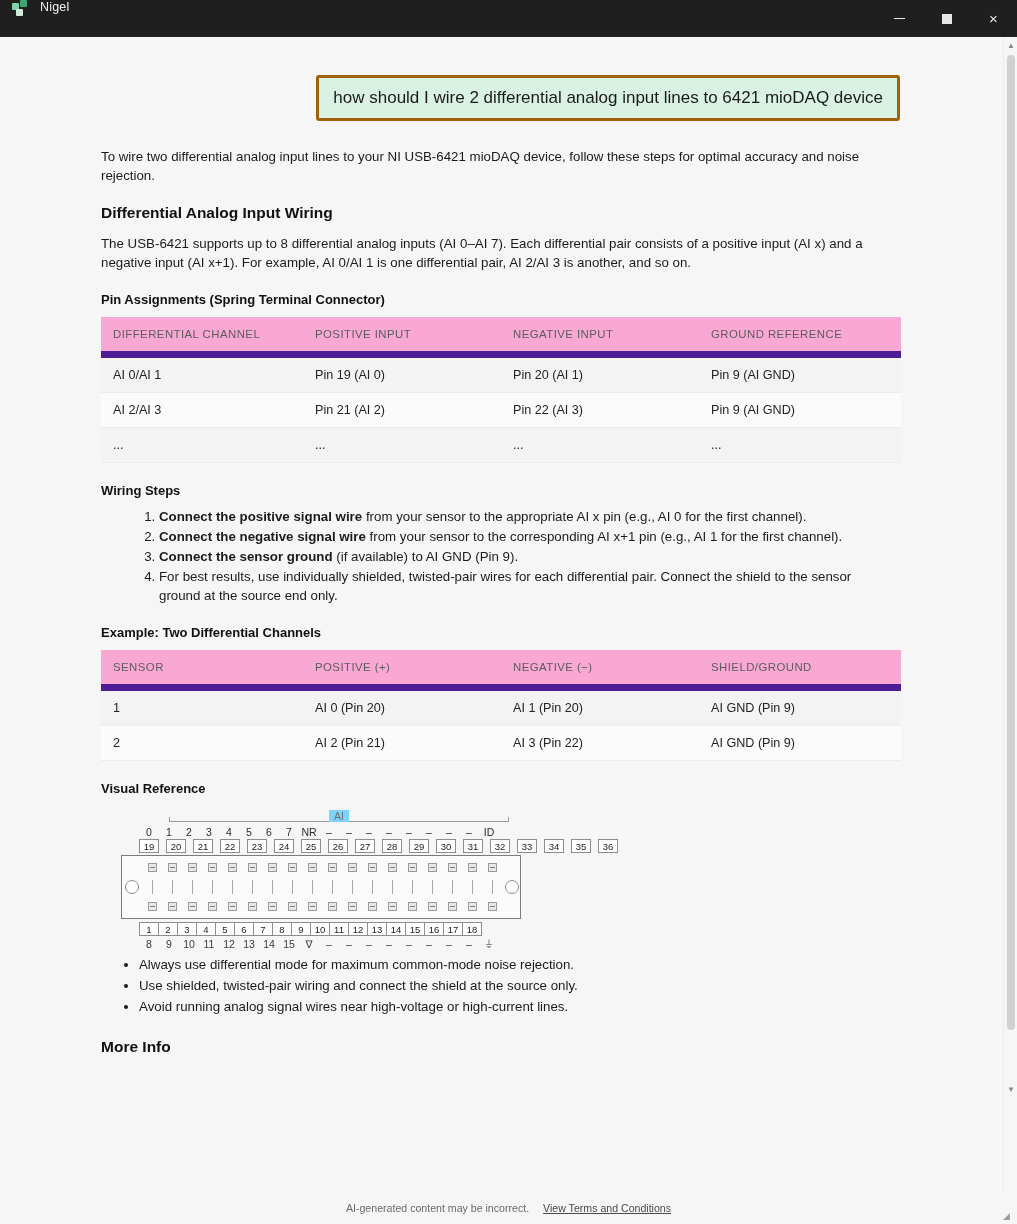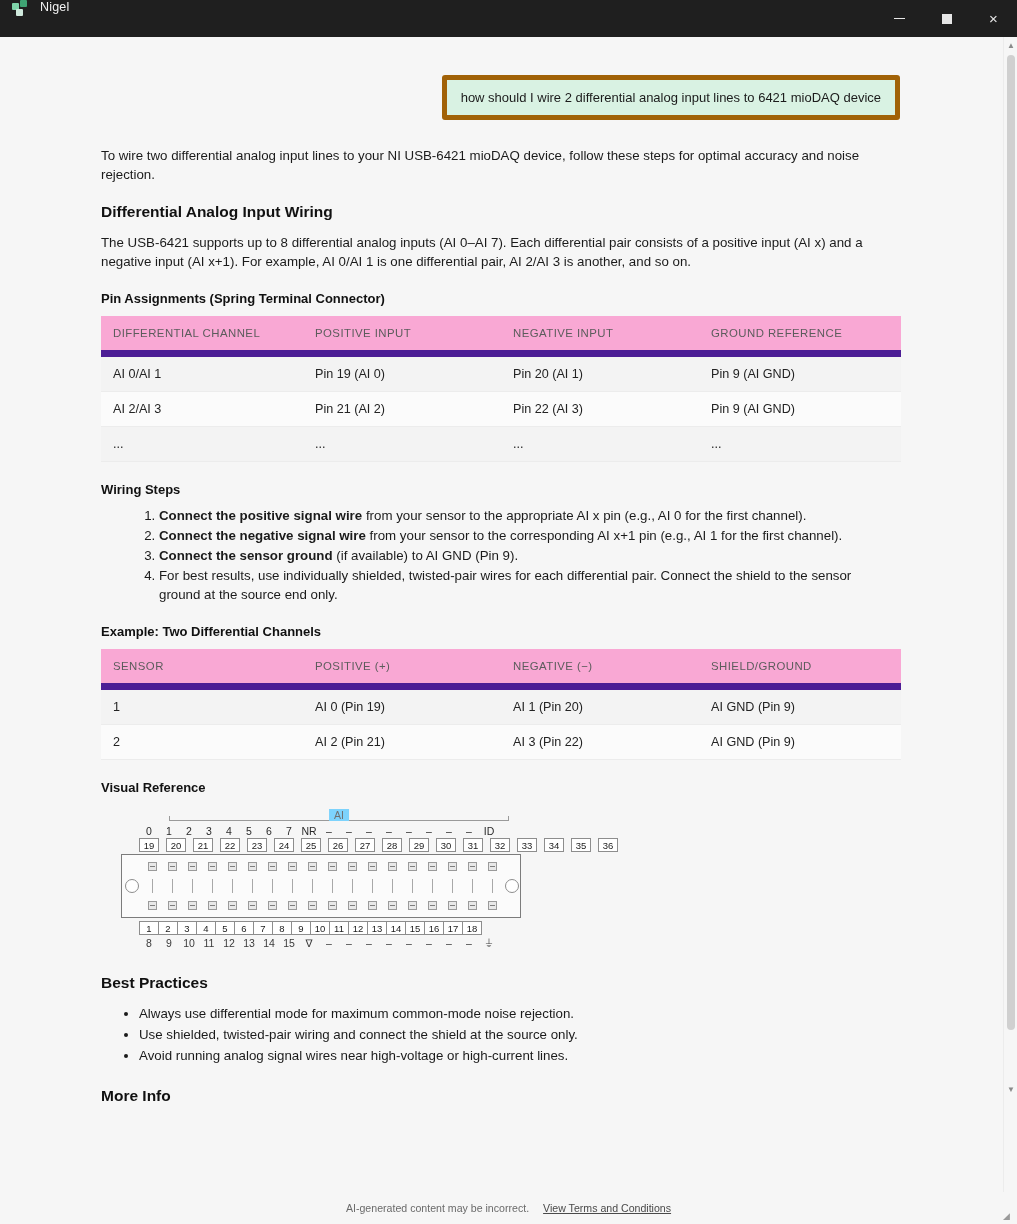--- a/index.html
+++ b/index.html
@@ -89,24 +89,24 @@
   .content {
     width: 1003px;
     padding: 0;
   }
   .user-row {
     display: flex; justify-content: flex-end;
     padding: 38px 103px 0 0;
   }
   .user-bubble {
     background: #d9f2e3;
-    border: 5px solid #a16207;
+    border: 3px solid #a16207;
     border-radius: 3px;
     padding: 10px 14px;
-    font-size: 13px;
+    font-size: 17px;
     color: #1b1b1b;
     max-width: 600px;
   }
 
   .answer {
     padding: 26px 117px 0 101px;
     color: #1b1b1b;
   }
   .answer p {
     margin: 0 0 14px 0;
@@ -400,21 +400,21 @@
             <tr>
               <th>SENSOR</th>
               <th>POSITIVE (+)</th>
               <th>NEGATIVE (−)</th>
               <th>SHIELD/GROUND</th>
             </tr>
           </thead>
           <tbody>
             <tr class="alt">
               <td>1</td>
-              <td>AI 0 (Pin 19)</td>
+              <td>AI 0 (Pin 20)</td>
               <td>AI 1 (Pin 20)</td>
               <td>AI GND (Pin 9)</td>
             </tr>
             <tr class="plain">
               <td>2</td>
               <td>AI 2 (Pin 21)</td>
               <td>AI 3 (Pin 22)</td>
               <td>AI GND (Pin 9)</td>
             </tr>
           </tbody>
@@ -600,21 +600,20 @@
             <span class="dg-cell">–</span>
             <span class="dg-cell">–</span>
             <span class="dg-cell">–</span>
             <span class="dg-cell">–</span>
             <span class="dg-cell">–</span>
             <span class="dg-cell">–</span>
             <span class="dg-cell">⏚</span>
           </div>
         </div>
 
-        <h2 class="sec" style="margin-top:24px">Best Practices</h2>
 
         <ul class="bullets">
           <li>Always use differential mode for maximum common-mode noise rejection.</li>
           <li>Use shielded, twisted-pair wiring and connect the shield at the source only.</li>
           <li>Avoid running analog signal wires near high-voltage or high-current lines.</li>
         </ul>
 
         <h2 class="sec" style="margin-top:22px">More Info</h2>
       </div>
     </div>

